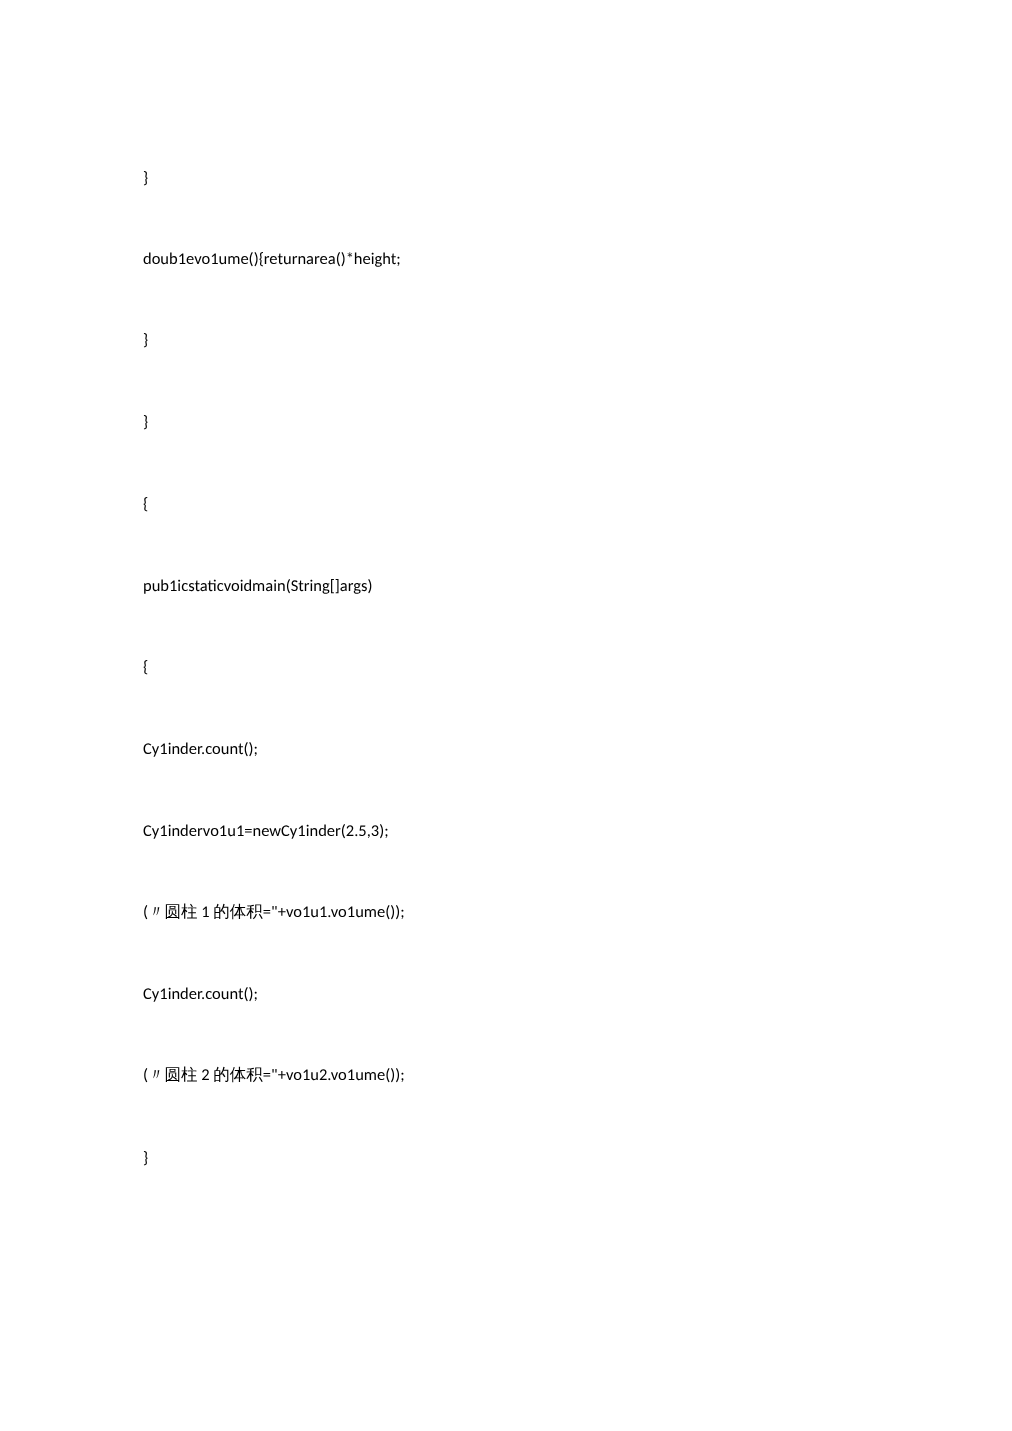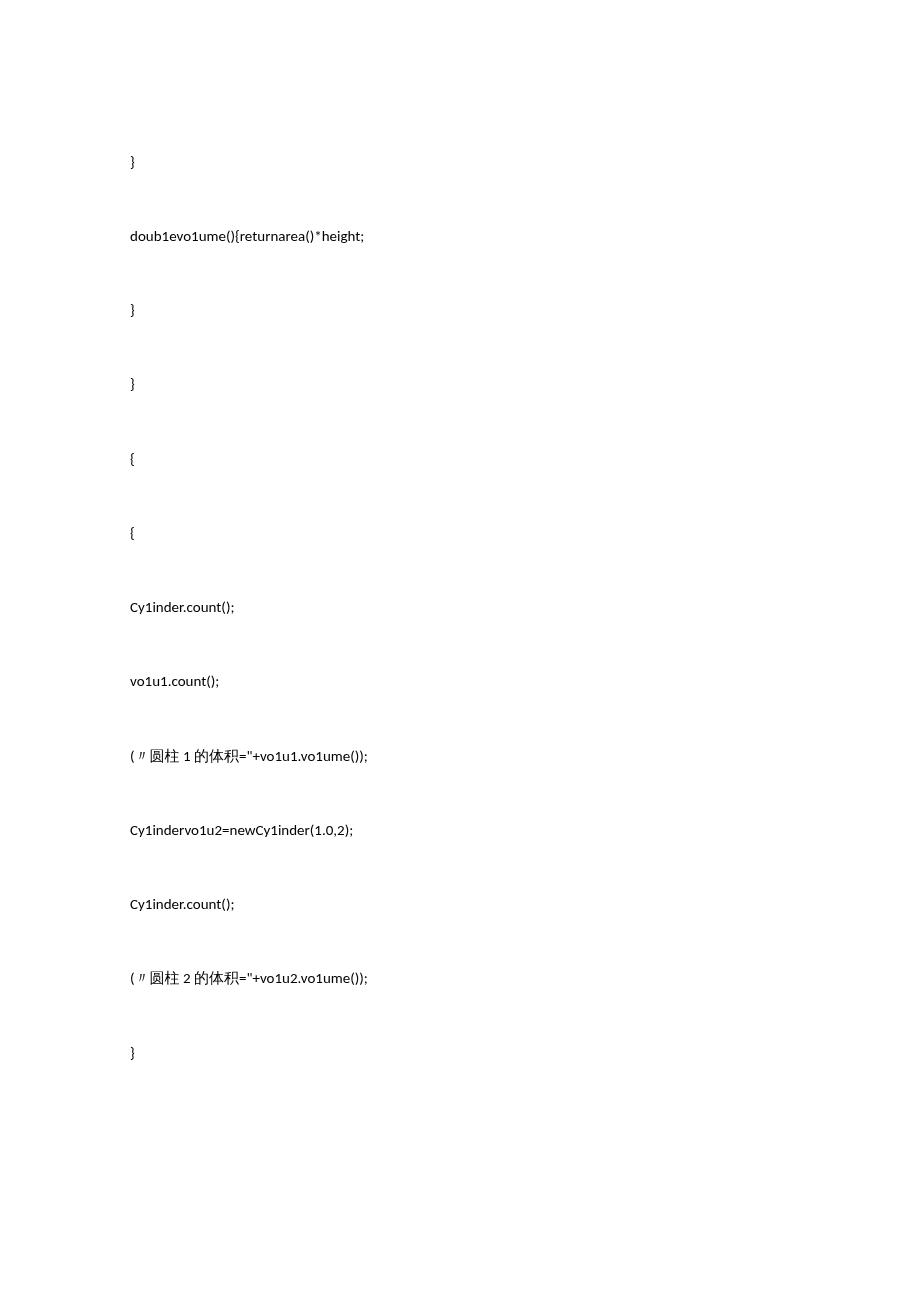--- a/index.html
+++ b/index.html
@@ -22,22 +22,22 @@
   </style>
 </head>
 <body>
 
 <div class="code-block">
   <div>}</div>
   <div>doub1evo1ume(){returnarea()*height;</div>
   <div>}</div>
   <div>}</div>
   <div>{</div>
+  <div>pub1icstaticvoidmain(String[]args)</div>
   <div>{</div>
   <div>Cy1inder.count();</div>
-  <div>vo1u1.count();</div>
+  <div>Cy1indervo1u1=newCy1inder(2.5,3);</div>
   <div>(〃圆柱 1 的体积="+vo1u1.vo1ume());</div>
-  <div>Cy1indervo1u2=newCy1inder(1.0,2);</div>
   <div>Cy1inder.count();</div>
   <div>(〃圆柱 2 的体积="+vo1u2.vo1ume());</div>
   <div>}</div>
   
 </div>
 
 </body></html>

